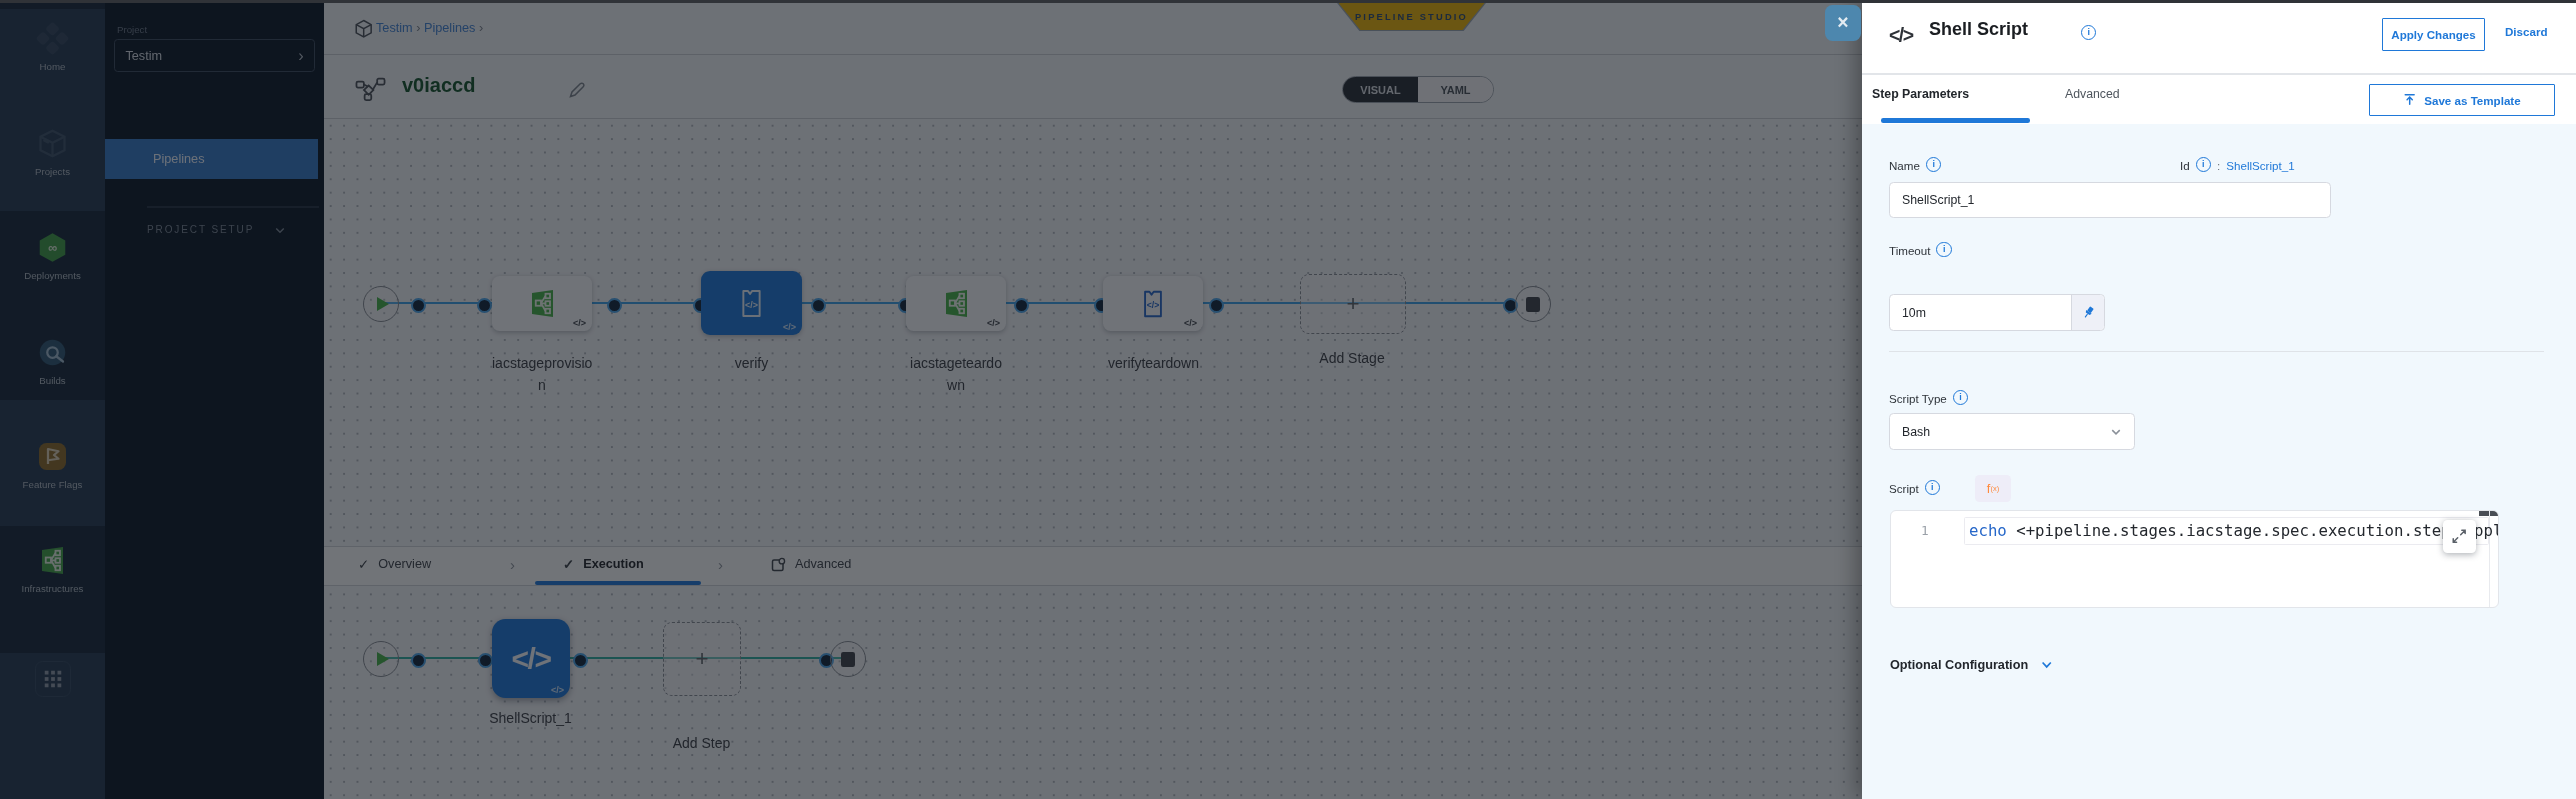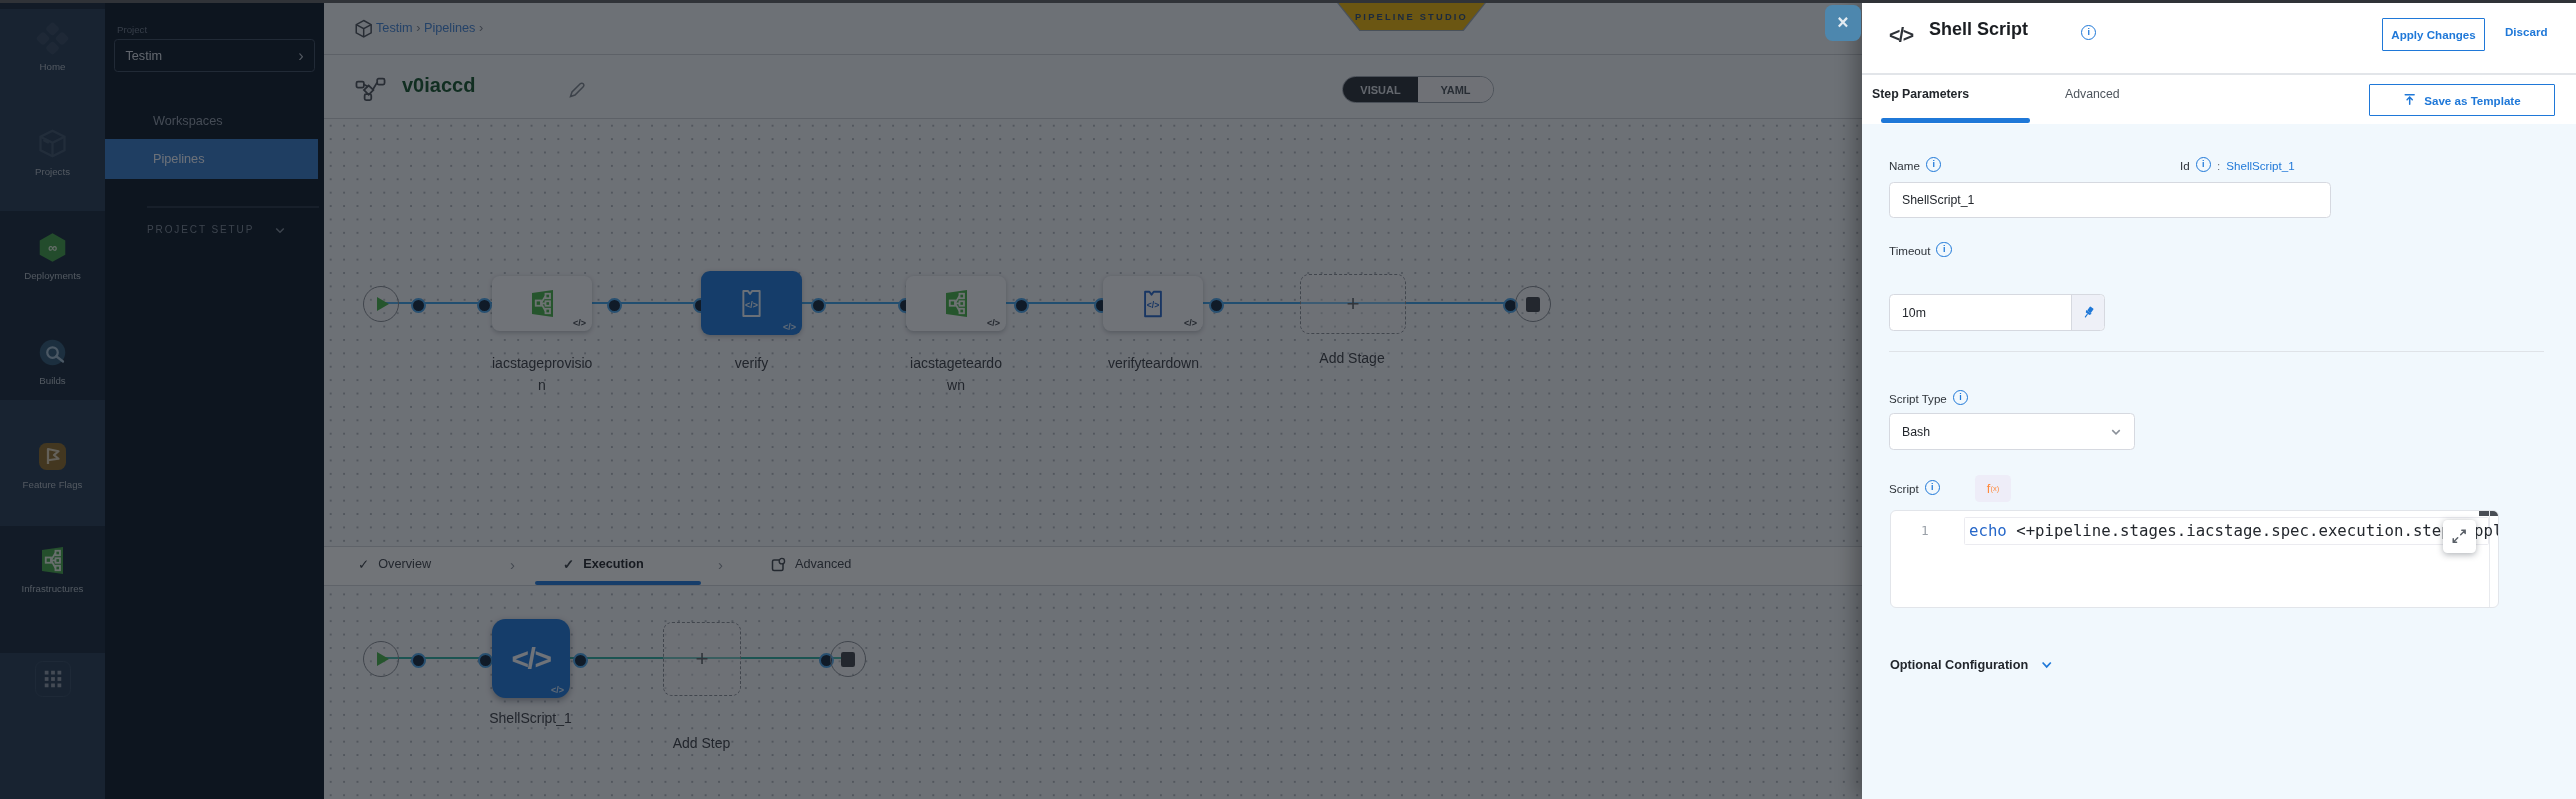--- a/index.html
+++ b/index.html
@@ -211,23 +211,20 @@
       </svg>
     </div>
   </nav>
 
   <nav class="abs sidenav">
     <div class="abs proj-label">Project</div>
     <div class="abs proj-select">
       <span>Testim</span>
       <span class="chev">›</span>
     </div>
-    <div class="abs nav-row" style="top:98px;">
-      <span>Workspaces</span>
-    </div>
     <div class="abs nav-row active" style="top:136px;">
       <span>Pipelines</span>
     </div>
     <div class="abs side-divider" style="top:203px;"></div>
     <div class="abs proj-setup">
       <span>PROJECT SETUP</span>
       <svg width="12" height="12" viewBox="0 0 16 16">
         <path d="M3 6 L8 11 L13 6" fill="none" stroke="#7a8795" stroke-width="2"></path>
       </svg>
     </div>

